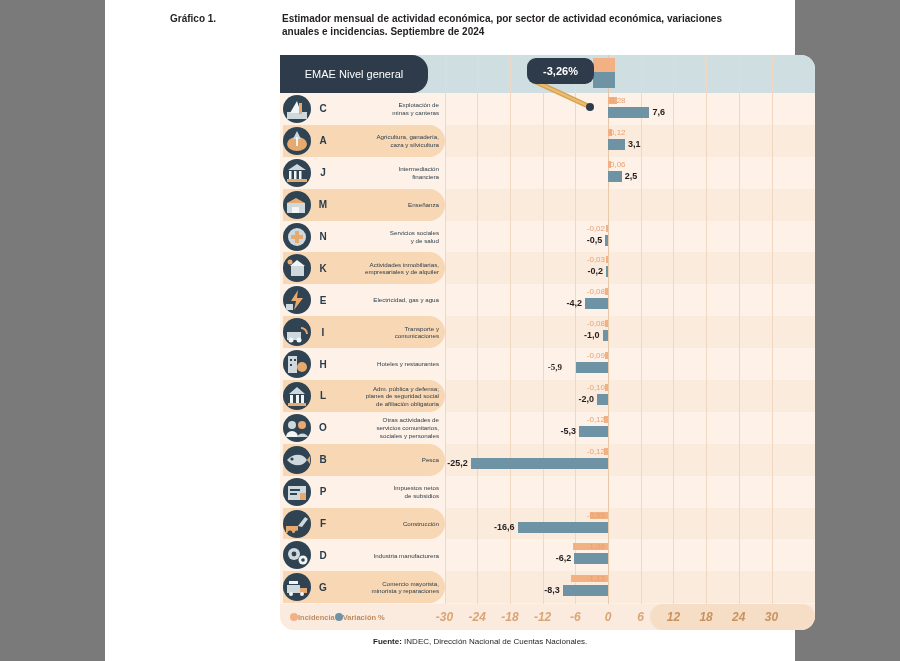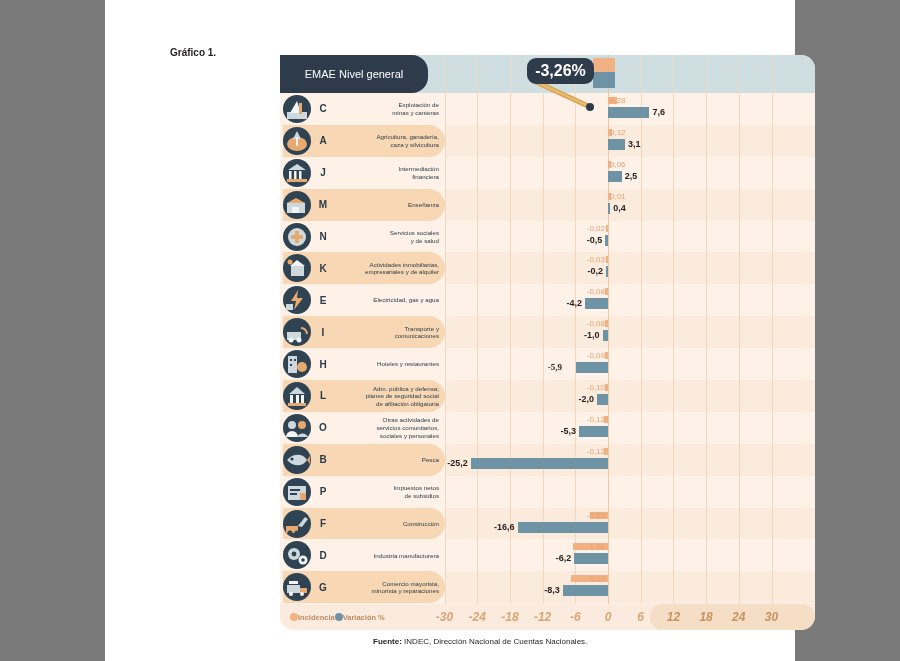--- a/index.html
+++ b/index.html
@@ -8,21 +8,21 @@
     background:#7a7a7a;
     font-family:"Liberation Sans", sans-serif;
     overflow:hidden;
   }
   .page{
     position:absolute;left:105px;top:0;width:690px;height:661px;
     background:#ffffff;
   }
 
   
-  .title-row{position:absolute;left:65px;top:12px;width:615px;display:flex;gap:12px;margin-top:34px;}
+  .title-row{position:absolute;left:65px;top:12px;width:615px;display:flex;gap:12px;}
   .title-label{
     font-size:10px;font-weight:bold;color:#231f20;width:100px;flex:0 0 100px;
     line-height:13px;
   }
   .title-text{
     font-size:10px;font-weight:bold;color:#231f20;line-height:13px;
     text-align:justify;width:440px;
   }
 
   
@@ -109,21 +109,21 @@
     background:#2d3b4a;border-radius:0 16px 16px 0;
     display:flex;align-items:center;justify-content:center;
   }
   .emae-pill span{font-size:11px;color:#ffffff;font-weight:normal;}
   .callout{
     position:absolute;left:247px;top:3px;width:67px;height:26px;
     background:#2d3b4a;border-radius:9px;
     display:flex;align-items:center;justify-content:center;
     z-index:6;
   }
-  .callout span{font-size:16px;font-weight:bold;color:#ffffff;}
+  .callout span{font-size:11px;font-weight:bold;color:#ffffff;}
   .pencil{position:absolute;left:252px;top:24px;width:74px;height:34px;z-index:5;}
   .hd-swatch-o{position:absolute;left:313px;top:3px;width:22px;height:14px;background:#f2b183;}
   .hd-swatch-t{position:absolute;left:313px;top:17px;width:22px;height:16px;background:#6e93a4;}
 
   
   .legend{
     position:absolute;left:10px;bottom:0;height:26px;width:160px;
     display:flex;align-items:center;
   }
   .dot{width:8px;height:8px;border-radius:50%;display:inline-block;}
@@ -143,20 +143,21 @@
   }
   .source b{font-weight:bold;}
 </style>
 </head>
 <body>
 
 <div class="page">
 
   <div class="title-row">
     <div class="title-label">Gráfico 1.</div>
+    <div class="title-text">Estimador mensual de actividad económica, por sector de actividad económica, variaciones anuales e incidencias. Septiembre de 2024</div>
   </div>
 
   <div class="chart">
     <div class="chart-bg">
       <div class="header-band"></div>
       <div class="grid" id="gridlines">
           <div class="gl" style="left: 164.5px;"></div>
           <div class="gl" style="left: 197.2px;"></div>
           <div class="gl" style="left: 229.9px;"></div>
           <div class="gl" style="left: 262.6px;"></div>
@@ -261,26 +262,20 @@
             <div class="icon">
               <svg viewBox="0 0 28 28">
                 <rect x="4" y="12" width="18" height="10" fill="#cfd9dd"></rect>
                 <path d="M4 12 L13 7 L22 12Z" fill="#e8a96f"></path>
                 <rect x="9" y="16" width="7" height="6" fill="#f2f5f6"></rect>
               </svg>
             </div>
             <div class="letter">M</div>
             <div class="sector">
               <span>Enseñanza</span>
-            </div>
-            <div class="plot">
-              <div class="bar-inc" style="left: 163px; width: 2.5px;"></div>
-              <div class="bar-var" style="left: 163px; width: 2.18px;"></div>
-              <div class="v-inc" style="left: 165px;">0,01</div>
-              <div class="v-var" style="left: 168.18px;">0,4</div>
             </div>
           </div>
           <div class="row alt">
             <div class="rowtint"></div>
             <div class="stripe"></div>
             <div class="icon">
               <svg viewBox="0 0 28 28">
                 <circle cx="14" cy="14" r="9" fill="#cfd9dd"></circle>
                 <rect x="12" y="8" width="4" height="12" fill="#e8a96f"></rect>
                 <rect x="8" y="12" width="12" height="4" fill="#e8a96f"></rect>

